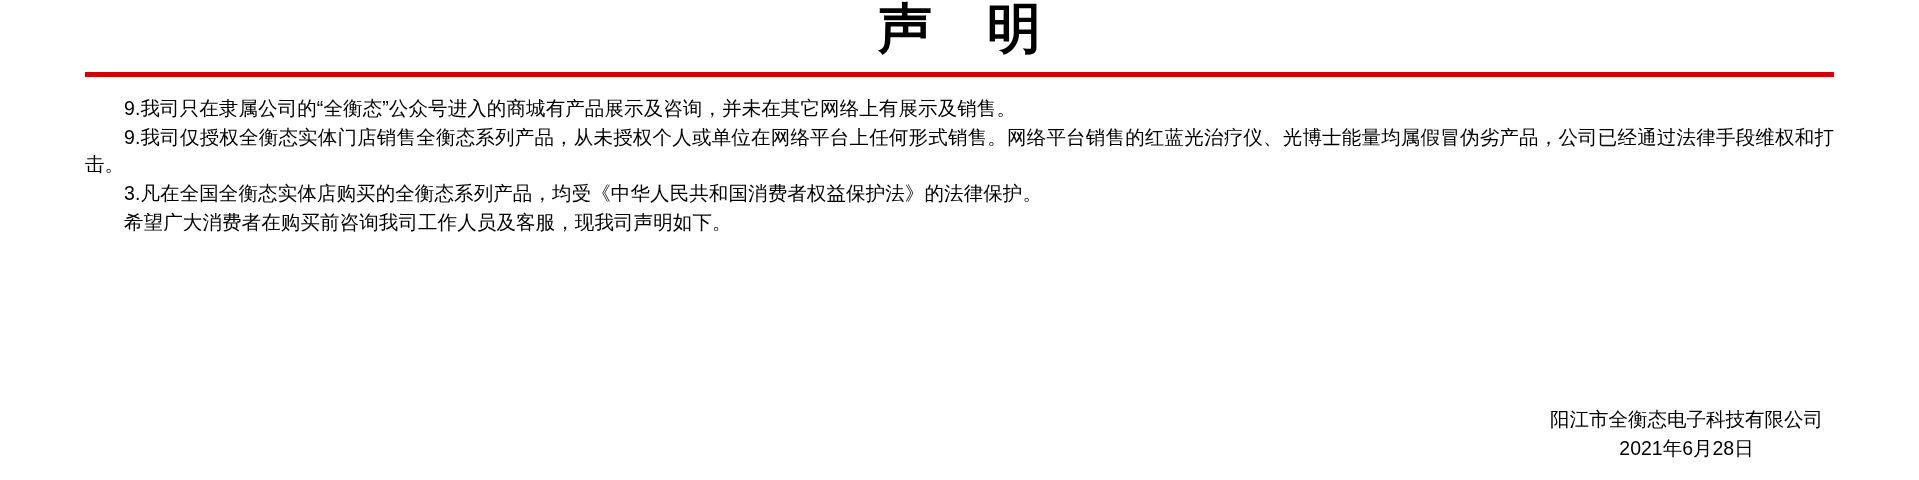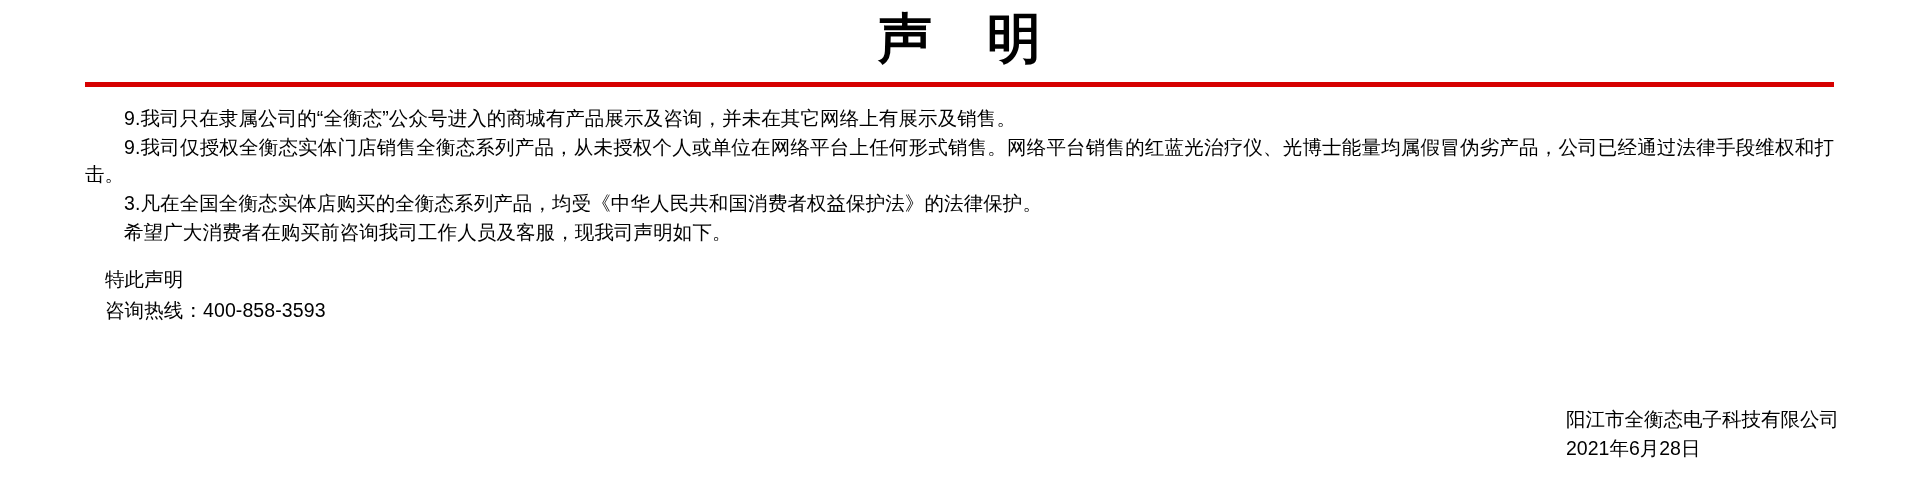--- a/index.html
+++ b/index.html
@@ -20,21 +20,21 @@
     height: 480px;
     box-sizing: border-box;
     padding: 0 85px;
   }
   .doc-title {
     text-align: center;
     font-size: 54px;
     font-weight: bold;
     letter-spacing: 18px;
     line-height: 1;
-    padding-top: 12px;
+    padding-top: 2px;
     padding-bottom: 12px;
     text-indent: 18px;
     font-family: "DejaVu Sans", "Liberation Sans", sans-serif;
   }
   .title-rule {
     height: 5px;
     background: #d60000;
     margin-top: 4px;
     margin-bottom: 18px;
   }
@@ -52,23 +52,23 @@
   }
   .closing {
     margin-top: 20px;
   }
   .closing .line {
     text-indent: 20px;
     margin-bottom: 3px;
   }
   .signature {
     position: absolute;
-    right: 80px;
+    right: 96px;
     bottom: 18px;
-    text-align: left;
+    text-align: center;
     font-size: 19.5px;
     line-height: 1.45;
     margin-top: 36px;
   }
   .signature .sig-line {
     white-space: nowrap;
   }
 </style>
 </head>
 <body>
@@ -77,24 +77,20 @@
 
   <div class="doc-title">声 明</div>
   <div class="title-rule" style="background: rgb(214, 0, 0);"></div>
 
   <div class="body-text">
     <p class="para indent">9.我司只在隶属公司的“全衡态”公众号进入的商城有产品展示及咨询，并未在其它网络上有展示及销售。</p>
     <p class="para indent">9.我司仅授权全衡态实体门店销售全衡态系列产品，从未授权个人或单位在网络平台上任何形式销售。网络平台销售的红蓝光治疗仪、光博士能量均属假冒伪劣产品，公司已经通过法律手段维权和打击。</p>
     <p class="para indent">3.凡在全国全衡态实体店购买的全衡态系列产品，均受《中华人民共和国消费者权益保护法》的法律保护。</p>
     <p class="para indent">希望广大消费者在购买前咨询我司工作人员及客服，现我司声明如下。</p>
 
-    <div class="closing">
-      <div class="line">特此声明</div>
-      <div class="line">咨询热线：400-858-3593</div>
-    </div>
   </div>
 
   <div class="signature">
     <div class="sig-line">阳江市全衡态电子科技有限公司</div>
     <div class="sig-line">2021年6月28日</div>
   </div>
 
 </div>
 
 </body></html>

